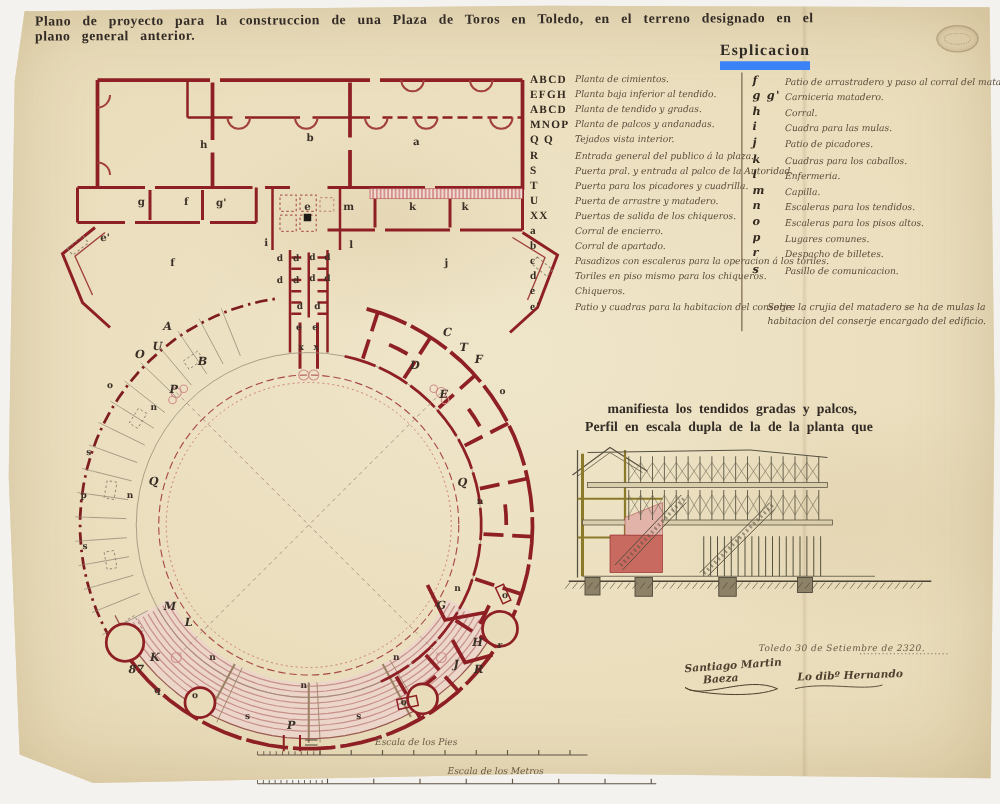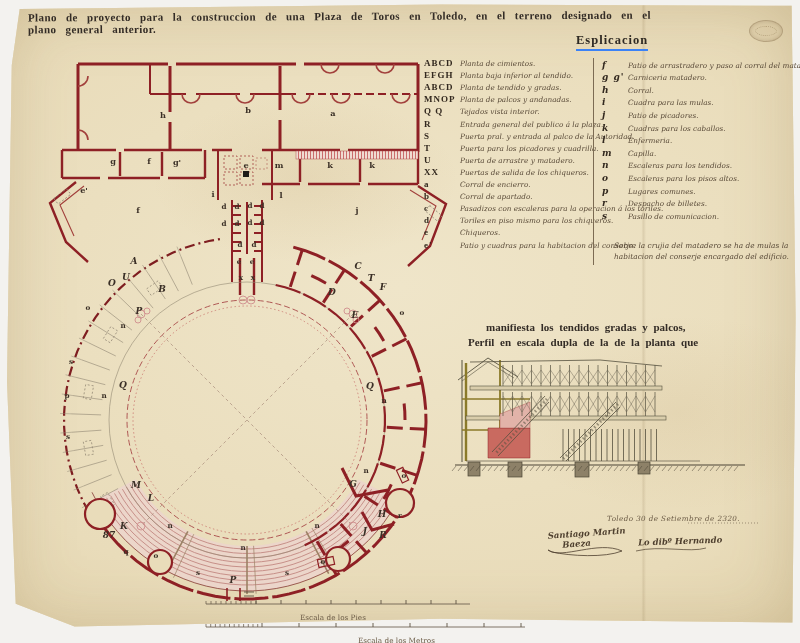--- a/index.html
+++ b/index.html
@@ -11,34 +11,34 @@
       radial-gradient(ellipse 220px 120px at 38% 28%, rgba(165,125,60,.10), rgba(0,0,0,0) 70%),
       radial-gradient(ellipse 260px 140px at 85% 65%, rgba(160,120,60,.09), rgba(0,0,0,0) 70%),
       radial-gradient(ellipse 900px 600px at 50% 45%, #efe5c9 0%, #e9dcba 55%, #ddcda4 88%, #d2bf92 100%),
       #e7dabb;
     clip-path:polygon(2.1% 1.1%, 55% 0.4%, 99.2% 0.6%, 99.7% 50%, 99.3% 98.2%, 55% 97.6%, 9% 98.8%, 1.6% 95.2%, 0.5% 60%, 1.1% 10%);
     box-shadow:0 3px 9px rgba(60,45,20,.28), inset 0 0 70px rgba(130,100,50,.26);}
   svg.overlay{position:absolute;left:0;top:0;pointer-events:none;}
   .title{position:absolute;left:28px;top:10px;width:648px;color:#332c26;
     font-weight:bold;font-size:11px;letter-spacing:.4px;word-spacing:6px;transform:rotate(-.25deg);}
   .expl{position:absolute;left:576px;top:33px;color:#2f2a24;font-weight:bold;font-size:12.5px;
-    letter-spacing:1px;border-bottom:2px solid #3b82f6;padding-bottom:1px;}
+    letter-spacing:1px;border-bottom:7px solid #3b82f6;padding-bottom:1px;}
   .legend-col{position:absolute;font-size:7.6px;color:#5b4c3a;}
   .legend-col .lrow{display:flex;align-items:flex-end;height:12.1px;}
   .legend-col.right .lrow{height:12.6px;}
   .lkey{font-weight:bold;font-style:normal;color:#33291f;width:36px;flex:0 0 36px;
     font-size:9px;letter-spacing:1px;}
   .legend-col.right .lkey{width:26px;flex:0 0 26px;font-style:italic;font-family:"DejaVu Serif",serif;}
   .ldesc{font-style:italic;font-family:"DejaVu Serif",serif;white-space:nowrap;transform:scale(.96);transform-origin:left;}
   .legend-divider{position:absolute;left:593px;top:58px;width:1px;height:207px;background:#7c6b53;}
   .legend-note{position:absolute;left:614px;top:240px;width:178px;font-size:7.4px;line-height:11px;
     font-style:italic;font-family:"DejaVu Serif",serif;color:#5b4c3a;}
   .perfil-title{position:absolute;left:468px;top:320px;width:310px;text-align:left;color:#332c26;
     font-weight:bold;font-size:11px;word-spacing:3px;line-height:15px;}
-  .scale-label{position:absolute;font-size:7.3px;font-family:"DejaVu Serif",serif;color:#6a5a45;margin-top:24px;}
+  .scale-label{position:absolute;font-size:7.3px;font-style:italic;font-family:"DejaVu Serif",serif;color:#6a5a45;}
   .scale-label.feet{left:300px;top:589px;}
   .scale-label.meters{left:358px;top:612px;}
   .credit-date{position:absolute;left:607px;top:514px;font-size:7.2px;font-style:italic;
     font-family:"DejaVu Serif",serif;color:#6a5a45;letter-spacing:.4px;}
   .sig-left{position:absolute;left:548px;top:528px;font-size:8.5px;font-style:italic;font-weight:bold;
     font-family:"DejaVu Serif",serif;color:#4e3f2e;transform:rotate(-4deg);line-height:10px;}
   .sig-left .l2{margin-left:14px;}
   .sig-right{position:absolute;left:638px;top:536px;font-size:8.5px;font-style:italic;font-weight:bold;
     font-family:"DejaVu Serif",serif;color:#4e3f2e;transform:rotate(-2deg);}
   .stamp{position:absolute;left:749px;top:20px;width:32px;height:20px;border:1px solid rgba(150,128,92,.55);

